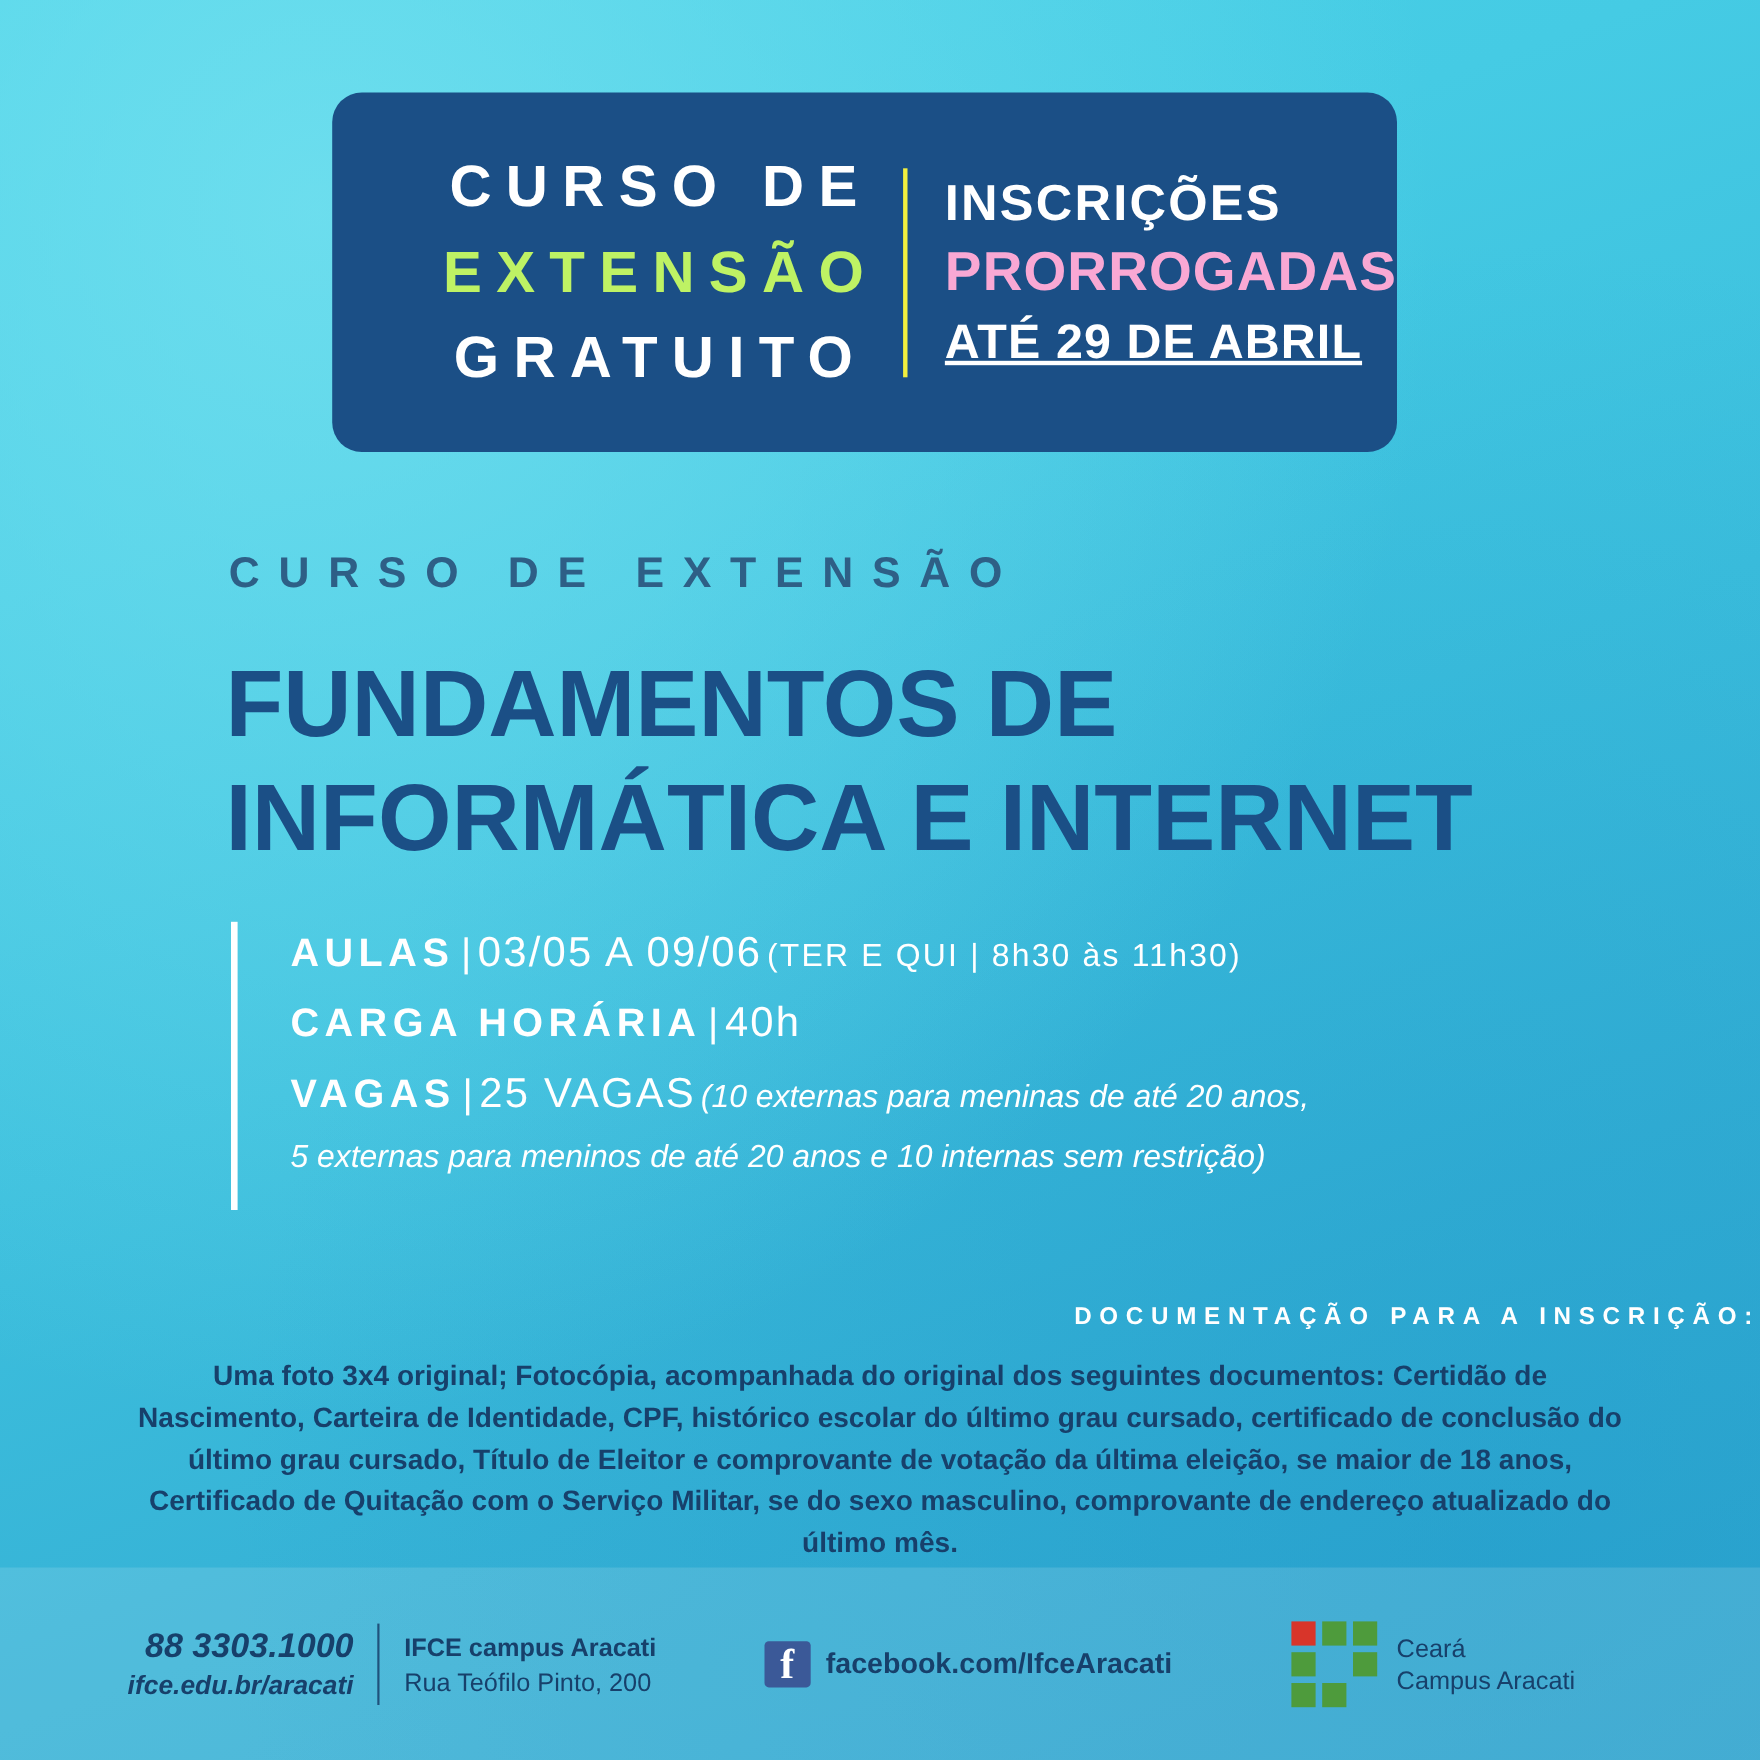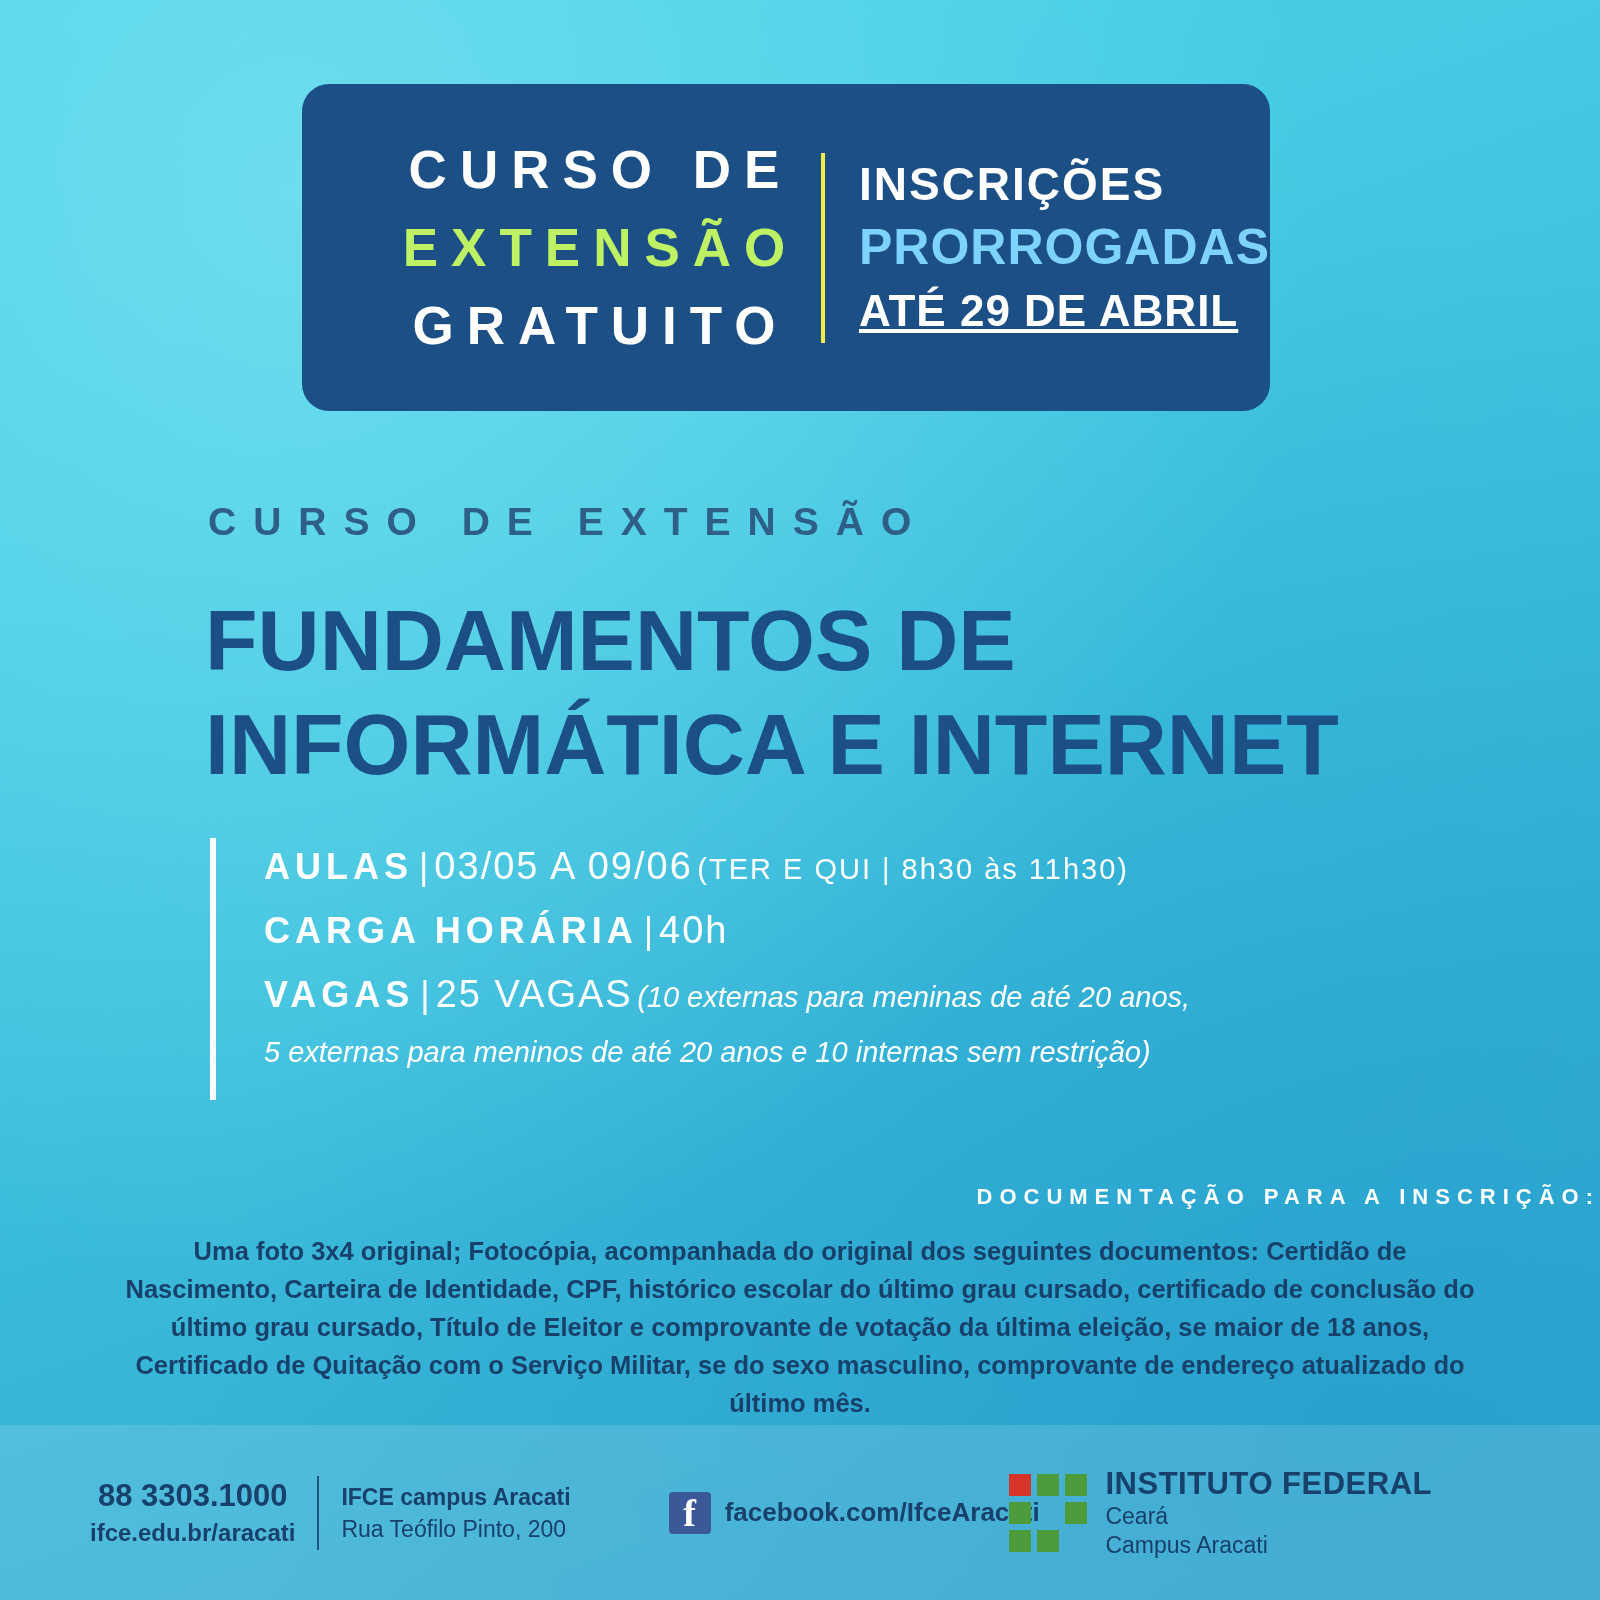--- a/index.html
+++ b/index.html
@@ -74,21 +74,21 @@
     font-weight: bold;
     line-height: 63px;
     white-space: nowrap;
   }
   .banner-right .r1 {
     color: #ffffff;
     font-size: 46px;
     letter-spacing: 2px;
   }
   .banner-right .r2 {
-    color: #7dd3fc;
+    color: #f9a8d4;
     font-size: 50px;
     letter-spacing: 1px;
   }
   .banner-right .r3 {
     color: #ffffff;
     font-size: 44px;
     letter-spacing: 1px;
     text-decoration: underline;
   }
 
@@ -192,24 +192,25 @@
     position: absolute;
     left: 0;
     bottom: 0;
     width: 1600px;
     height: 175px;
     background: rgba(255,255,255,0.13);
     display: flex;
     align-items: center;
   }
   .f-phone {
-    margin-left: 90px;
-    text-align: center;
-    color: #17406b;
-    font-weight: bold;
+    margin-left: 116px;
+    text-align: right;
+    color: #17406b;
+    font-weight: bold;
+    font-style: italic;
   }
   .f-phone .p1 { font-size: 31px; line-height: 40px; }
   .f-phone .p2 { font-size: 24px; line-height: 34px; }
   .f-bar {
     width: 2px;
     height: 74px;
     background: #17406b;
     margin: 0 22px 0 22px;
     opacity: 0.85;
   }
@@ -345,20 +346,19 @@
           <i></i>
           <i></i>
         <i></i>
           <i class="blank"></i>
           <i></i>
         <i></i>
           <i></i>
           <i class="blank"></i>
       </div>
       <div class="logo-text">
-        <div class="t1">INSTITUTO FEDERAL</div>
         <div class="t2">Ceará</div>
         <div class="t3">Campus Aracati</div>
       </div>
     </div>
   </div>
 
 </div>
 
 </body></html>

